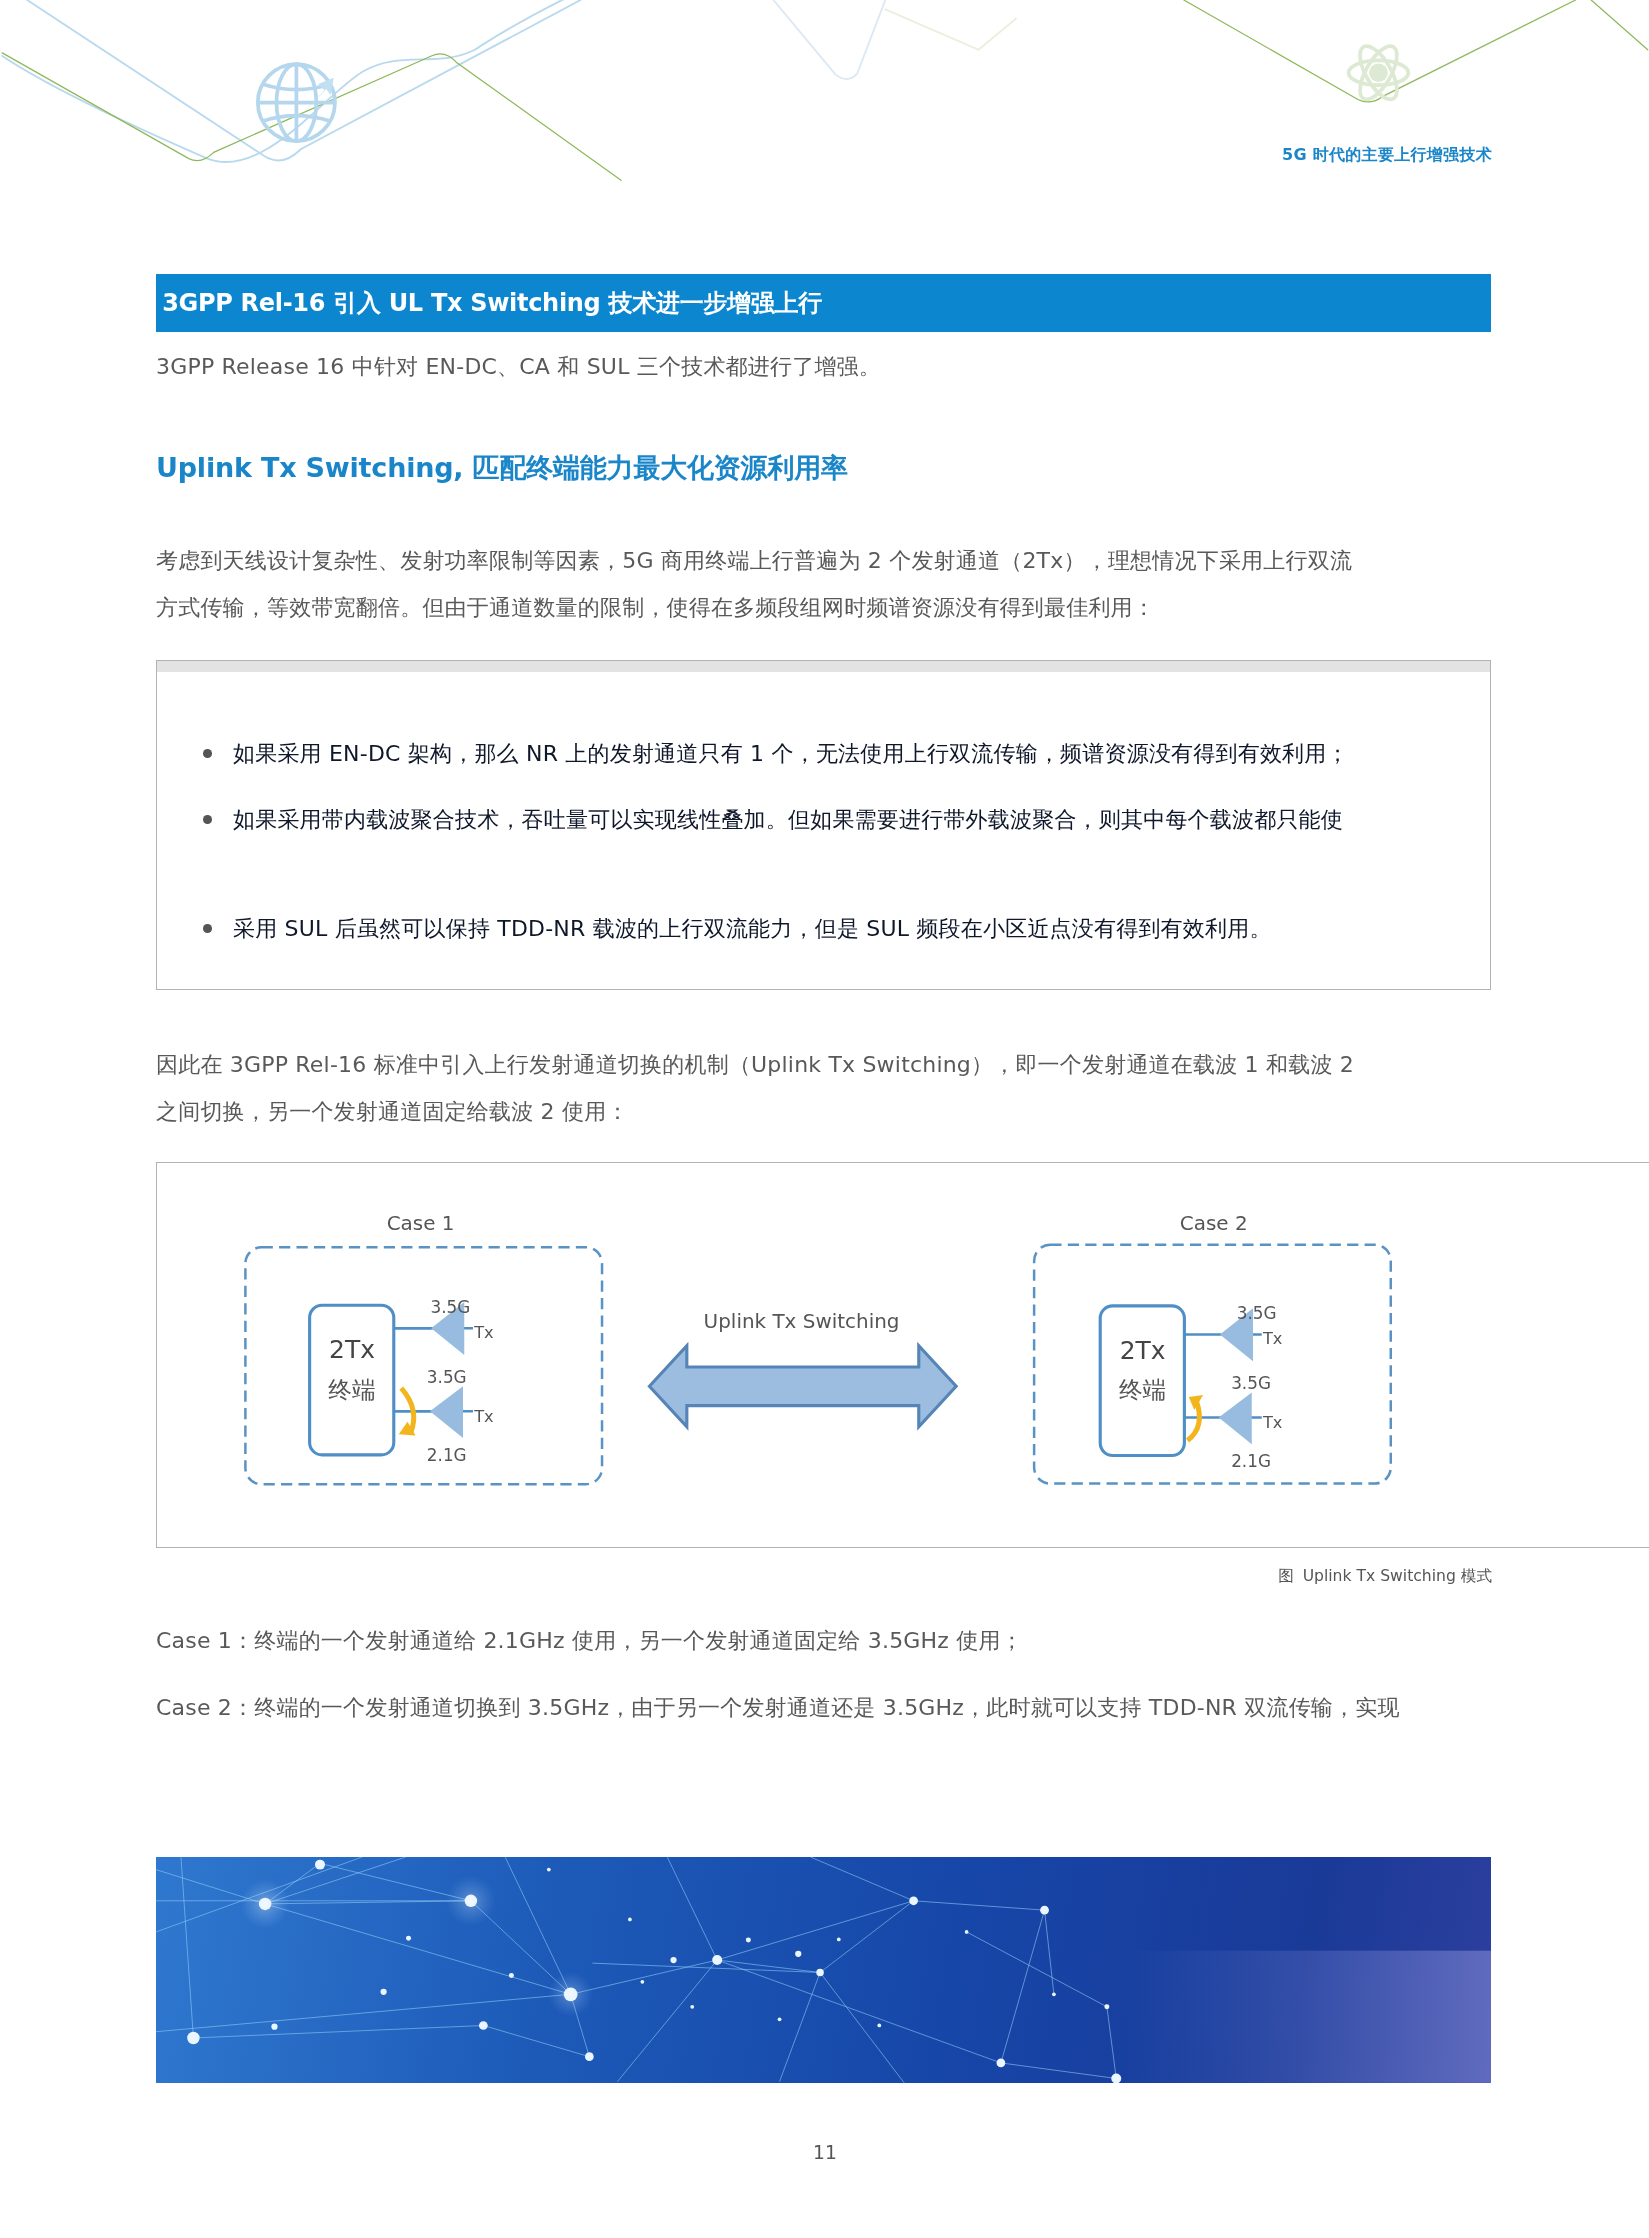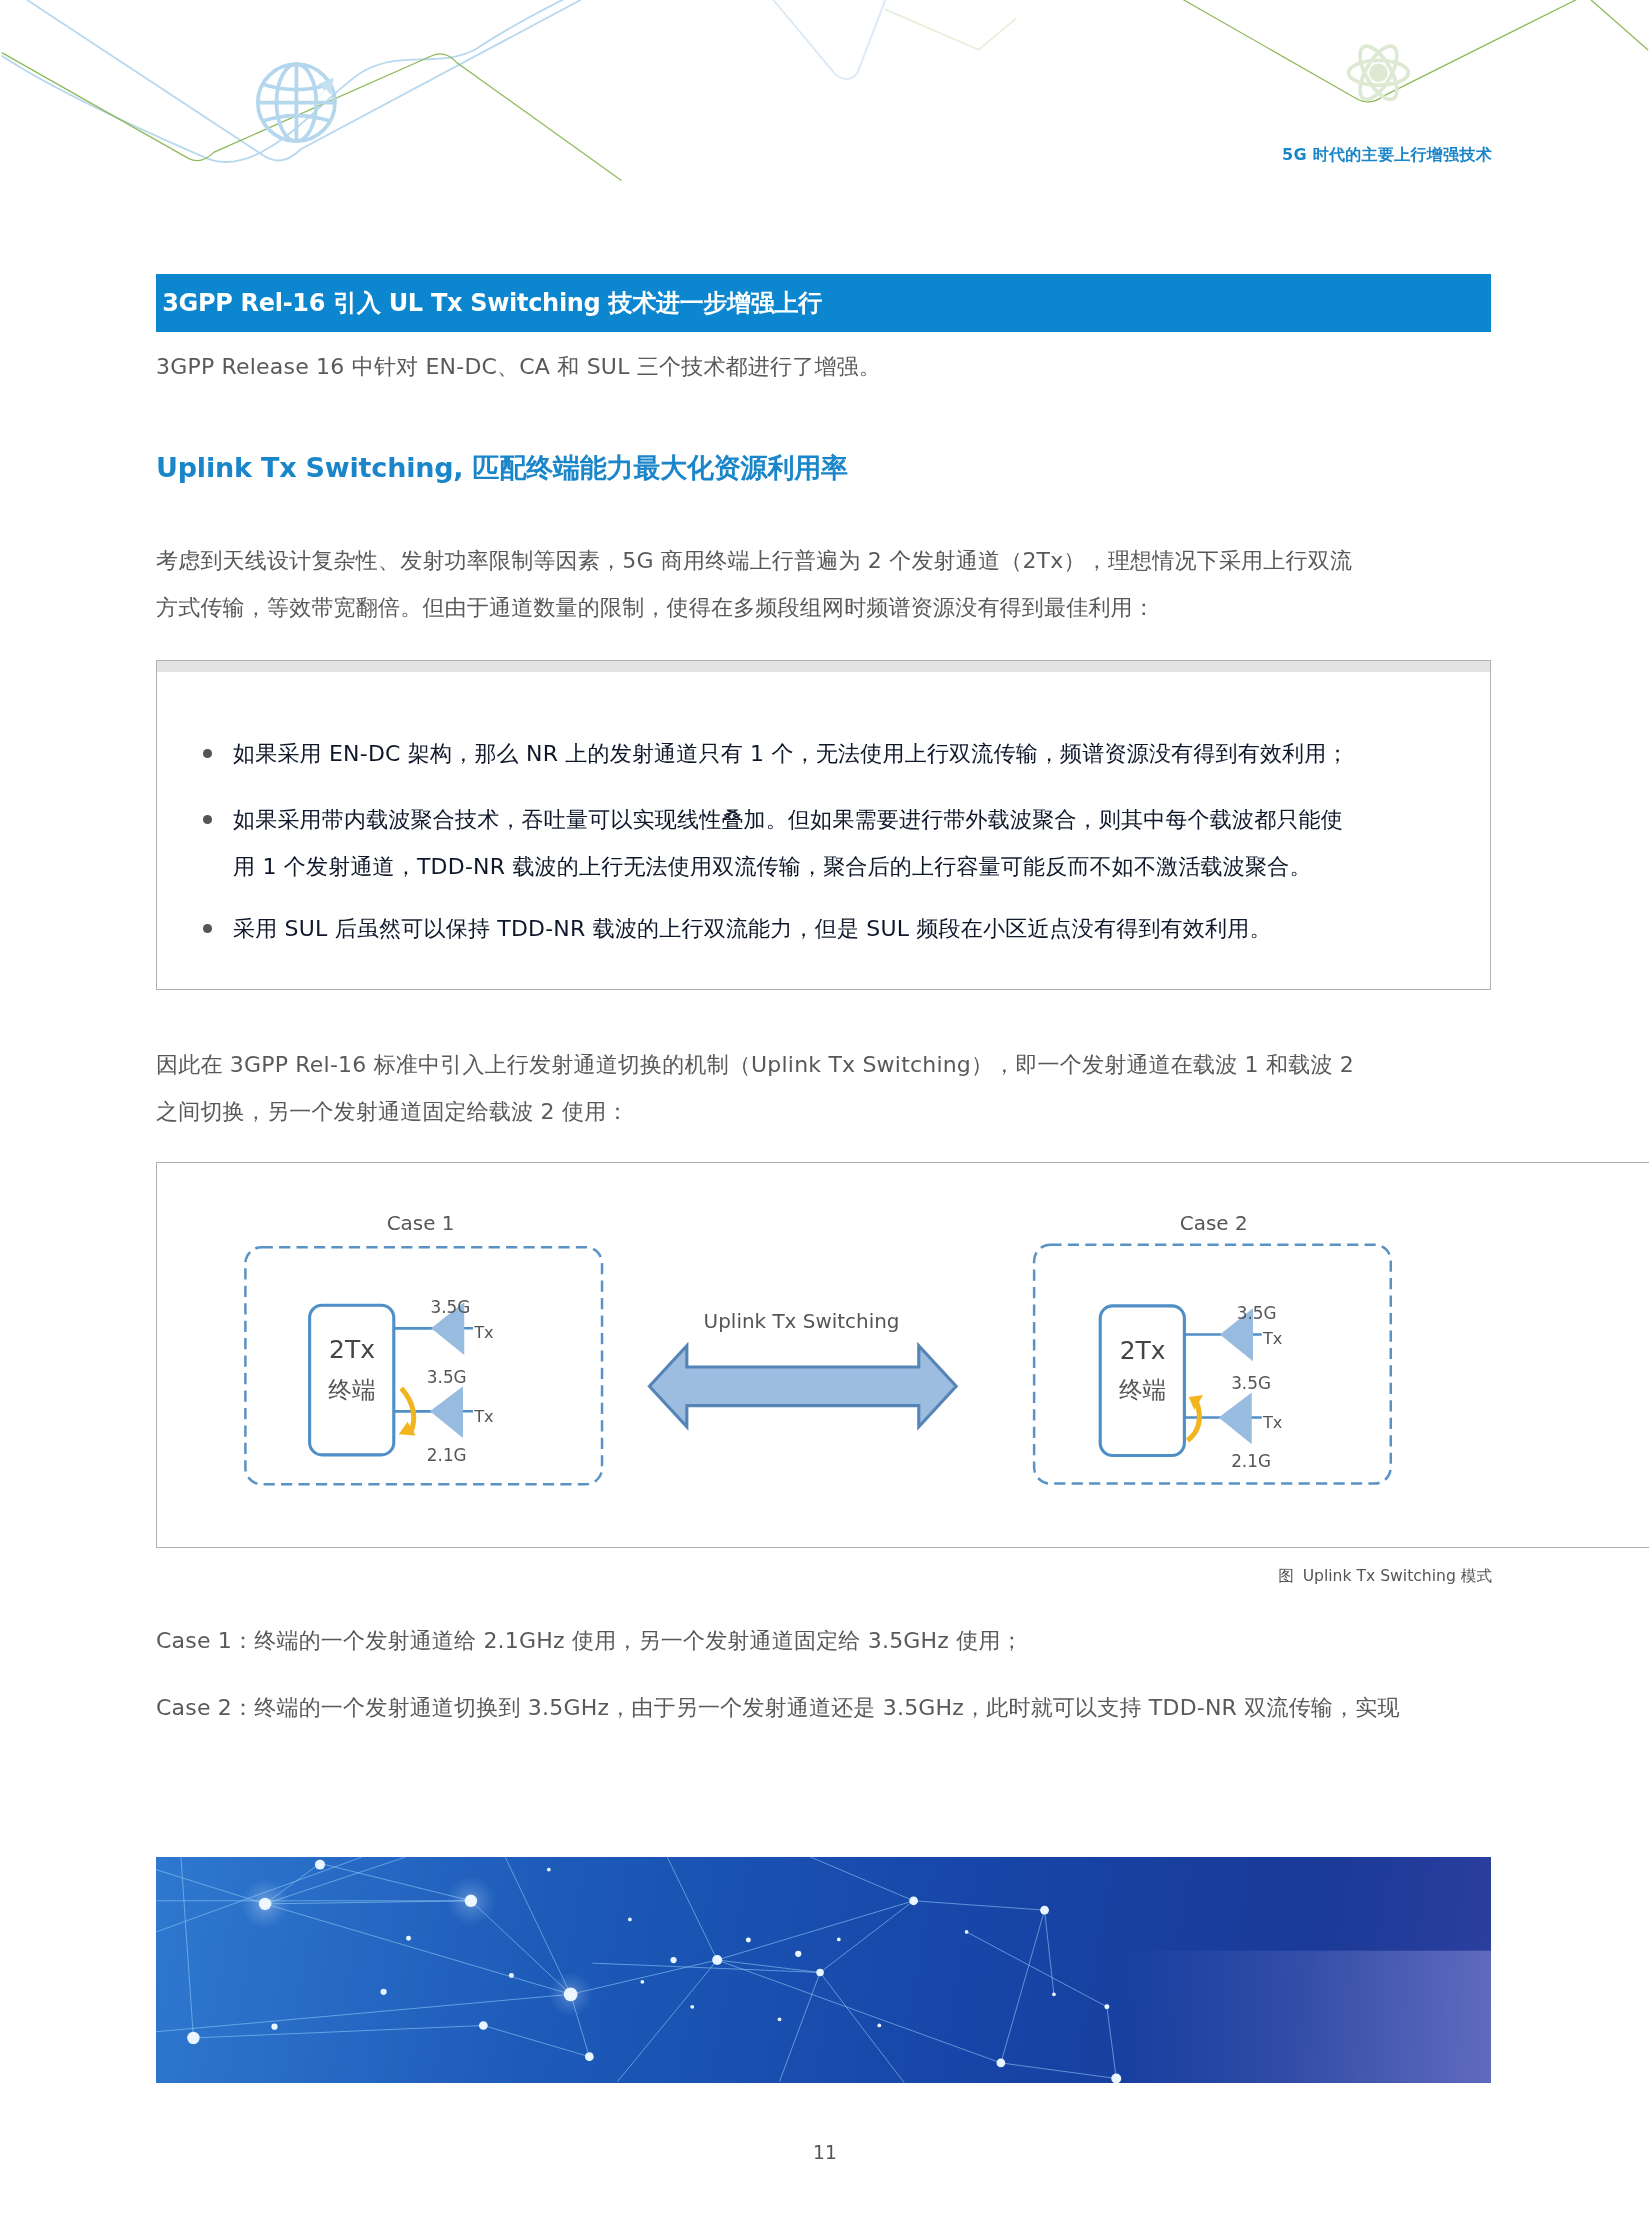--- a/index.html
+++ b/index.html
@@ -112,21 +112,20 @@
 
 <div class="box">
   <div class="box-top"></div>
   <div class="bullet" style="top:69px;">
     <span class="dot"></span>
     <div>如果采用 EN-DC 架构，那么 NR 上的发射通道只有 1 个，无法使用上行双流传输，频谱资源没有得到有效利用；</div>
   </div>
   <div class="bullet" style="top:135px;">
     <span class="dot"></span>
     <div>如果采用带内载波聚合技术，吞吐量可以实现线性叠加。但如果需要进行带外载波聚合，则其中每个载波都只能使</div>
-    <div>用 1 个发射通道，TDD-NR 载波的上行无法使用双流传输，聚合后的上行容量可能反而不如不激活载波聚合。</div>
   </div>
   <div class="bullet" style="top:244px;">
     <span class="dot"></span>
     <div>采用 SUL 后虽然可以保持 TDD-NR 载波的上行双流能力，但是 SUL 频段在小区近点没有得到有效利用。</div>
   </div>
 </div>
 
 <div class="para" style="top:1041px;">
   <div>因此在 3GPP Rel-16 标准中引入上行发射通道切换的机制（Uplink Tx Switching），即一个发射通道在载波 1 和载波 2</div>
   <div>之间切换，另一个发射通道固定给载波 2 使用：</div>

